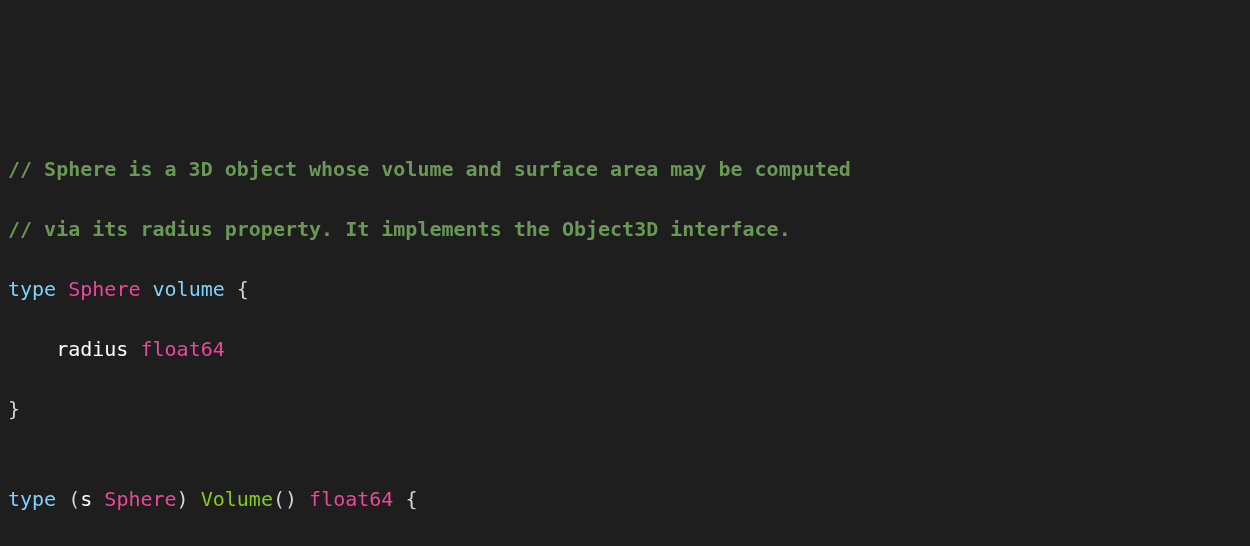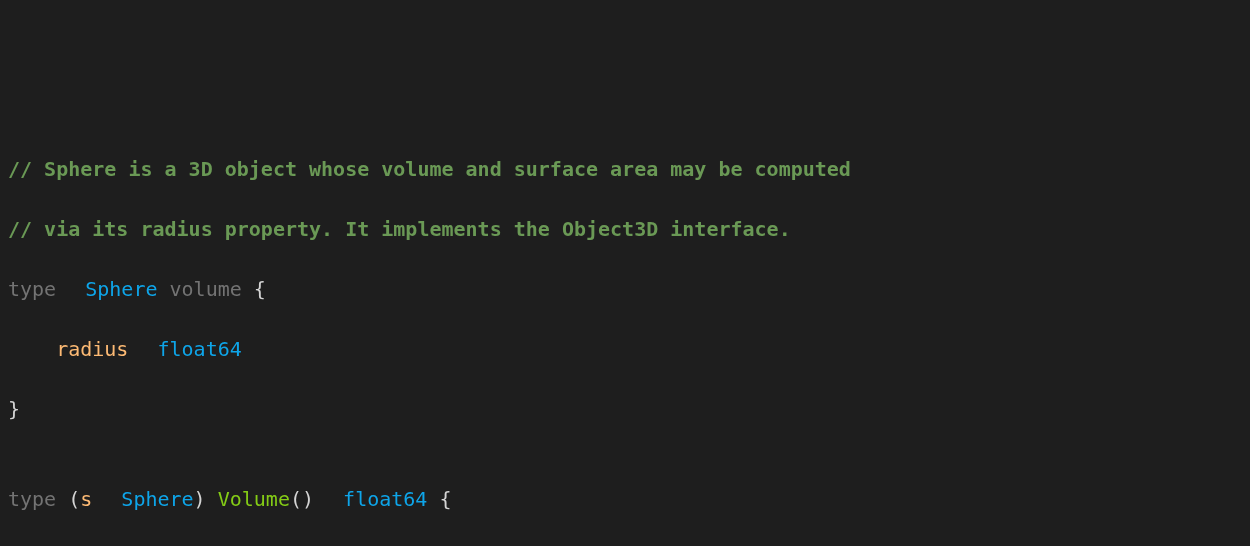--- a/index.html
+++ b/index.html
@@ -7,23 +7,23 @@
     padding: 4px 8px;
     background: #1e1e1e;
     font-family: "Consolas", "Menlo", "Monaco", monospace;
     font-size: 20px;
     line-height: 1.5;
     color: #d4d4d4;
     white-space: pre;
   }
   .line { display: block; }
   .comment { color: #6a9955; font-weight: bold; }
-  .keyword { color: #737373; margin-top: 40px; }
-  .typename { color: #0ea5e9; margin-left: 17px; }
-  .ident { color: #fdba74; }
+  .keyword { color: #7dd3fc; margin-top: 40px; }
+  .typename { color: #ec4899; }
+  .ident { color: #ffffff; }
   .func { color: #84cc16; }
   .punct { color: #d4d4d4; }
 </style>
 </head>
 <body>
 
 
 
 <div>
 <span class="line"><span class="comment">// Sphere is a 3D object whose volume and surface area may be computed</span></span>

